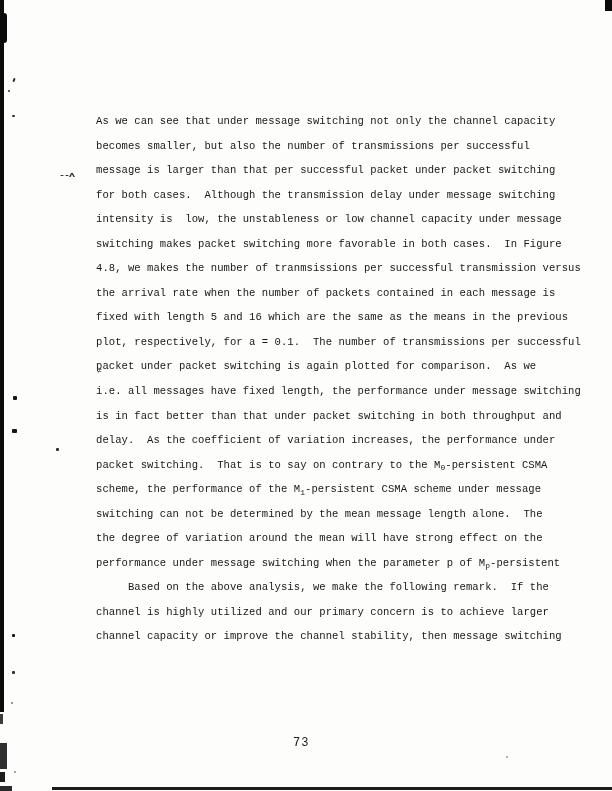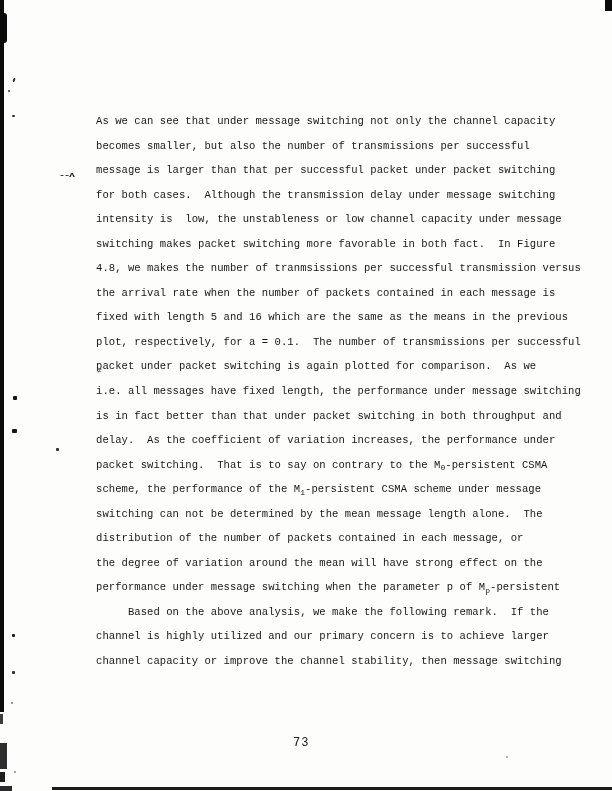--- a/index.html
+++ b/index.html
@@ -120,33 +120,32 @@
 
   <span class="margin-arrow">--ʌ</span>
   <span class="correction-mark">≠</span>
 
   <div class="text-block">
       <div class="doc-line"><span>As we can see that under message switching not only the channel capacity</span></div>
       <div class="doc-line"><span>becomes smaller, but also the number of transmissions per successful</span></div>
       <div class="doc-line"><span>message is larger than that per successful packet under packet switching</span></div>
       <div class="doc-line"><span>for both cases.  Although the transmission delay under message switching</span></div>
       <div class="doc-line"><span>intensity is  low, the unstableness or low channel capacity under message</span></div>
-      <div class="doc-line"><span>switching makes packet switching more favorable in both fact.  In Figure</span></div>
+      <div class="doc-line"><span>switching makes packet switching more favorable in both cases.  In Figure</span></div>
       <div class="doc-line"><span>4.8, we makes the number of tranmsissions per successful transmission versus</span></div>
       <div class="doc-line"><span>the arrival rate when the number of packets contained in each message is</span></div>
       <div class="doc-line"><span>fixed with length 5 and 16 which are the same as the means in the previous</span></div>
       <div class="doc-line"><span>plot, respectively, for a = 0.1.  The number of transmissions per successful</span></div>
       <div class="doc-line"><span>packet under packet switching is again plotted for comparison.  As we</span></div>
       <div class="doc-line"><span>i.e. all messages have fixed length, the performance under message switching</span></div>
       <div class="doc-line"><span>is in fact better than that under packet switching in both throughput and</span></div>
       <div class="doc-line"><span>delay.  As the coefficient of variation increases, the performance under</span></div>
       <div class="doc-line"><span>packet switching.  That is to say on contrary to the M</span><sub>0</sub><span>-persistent CSMA</span></div>
       <div class="doc-line"><span>scheme, the performance of the M</span><sub>1</sub><span>-persistent CSMA scheme under message</span></div>
       <div class="doc-line"><span>switching can not be determined by the mean message length alone.  The</span></div>
-      <div class="doc-line"><span>distribution of the number of packets contained in each message, or</span></div>
       <div class="doc-line"><span>the degree of variation around the mean will have strong effect on the</span></div>
       <div class="doc-line"><span>performance under message switching when the parameter p of M</span><sub>p</sub><span>-persistent</span></div>
       <div class="doc-line"><span>     Based on the above analysis, we make the following remark.  If the</span></div>
       <div class="doc-line"><span>channel is highly utilized and our primary concern is to achieve larger</span></div>
       <div class="doc-line"><span>channel capacity or improve the channel stability, then message switching</span></div>
     </div>
 
   <div class="page-number">73</div>
 
 </div>

